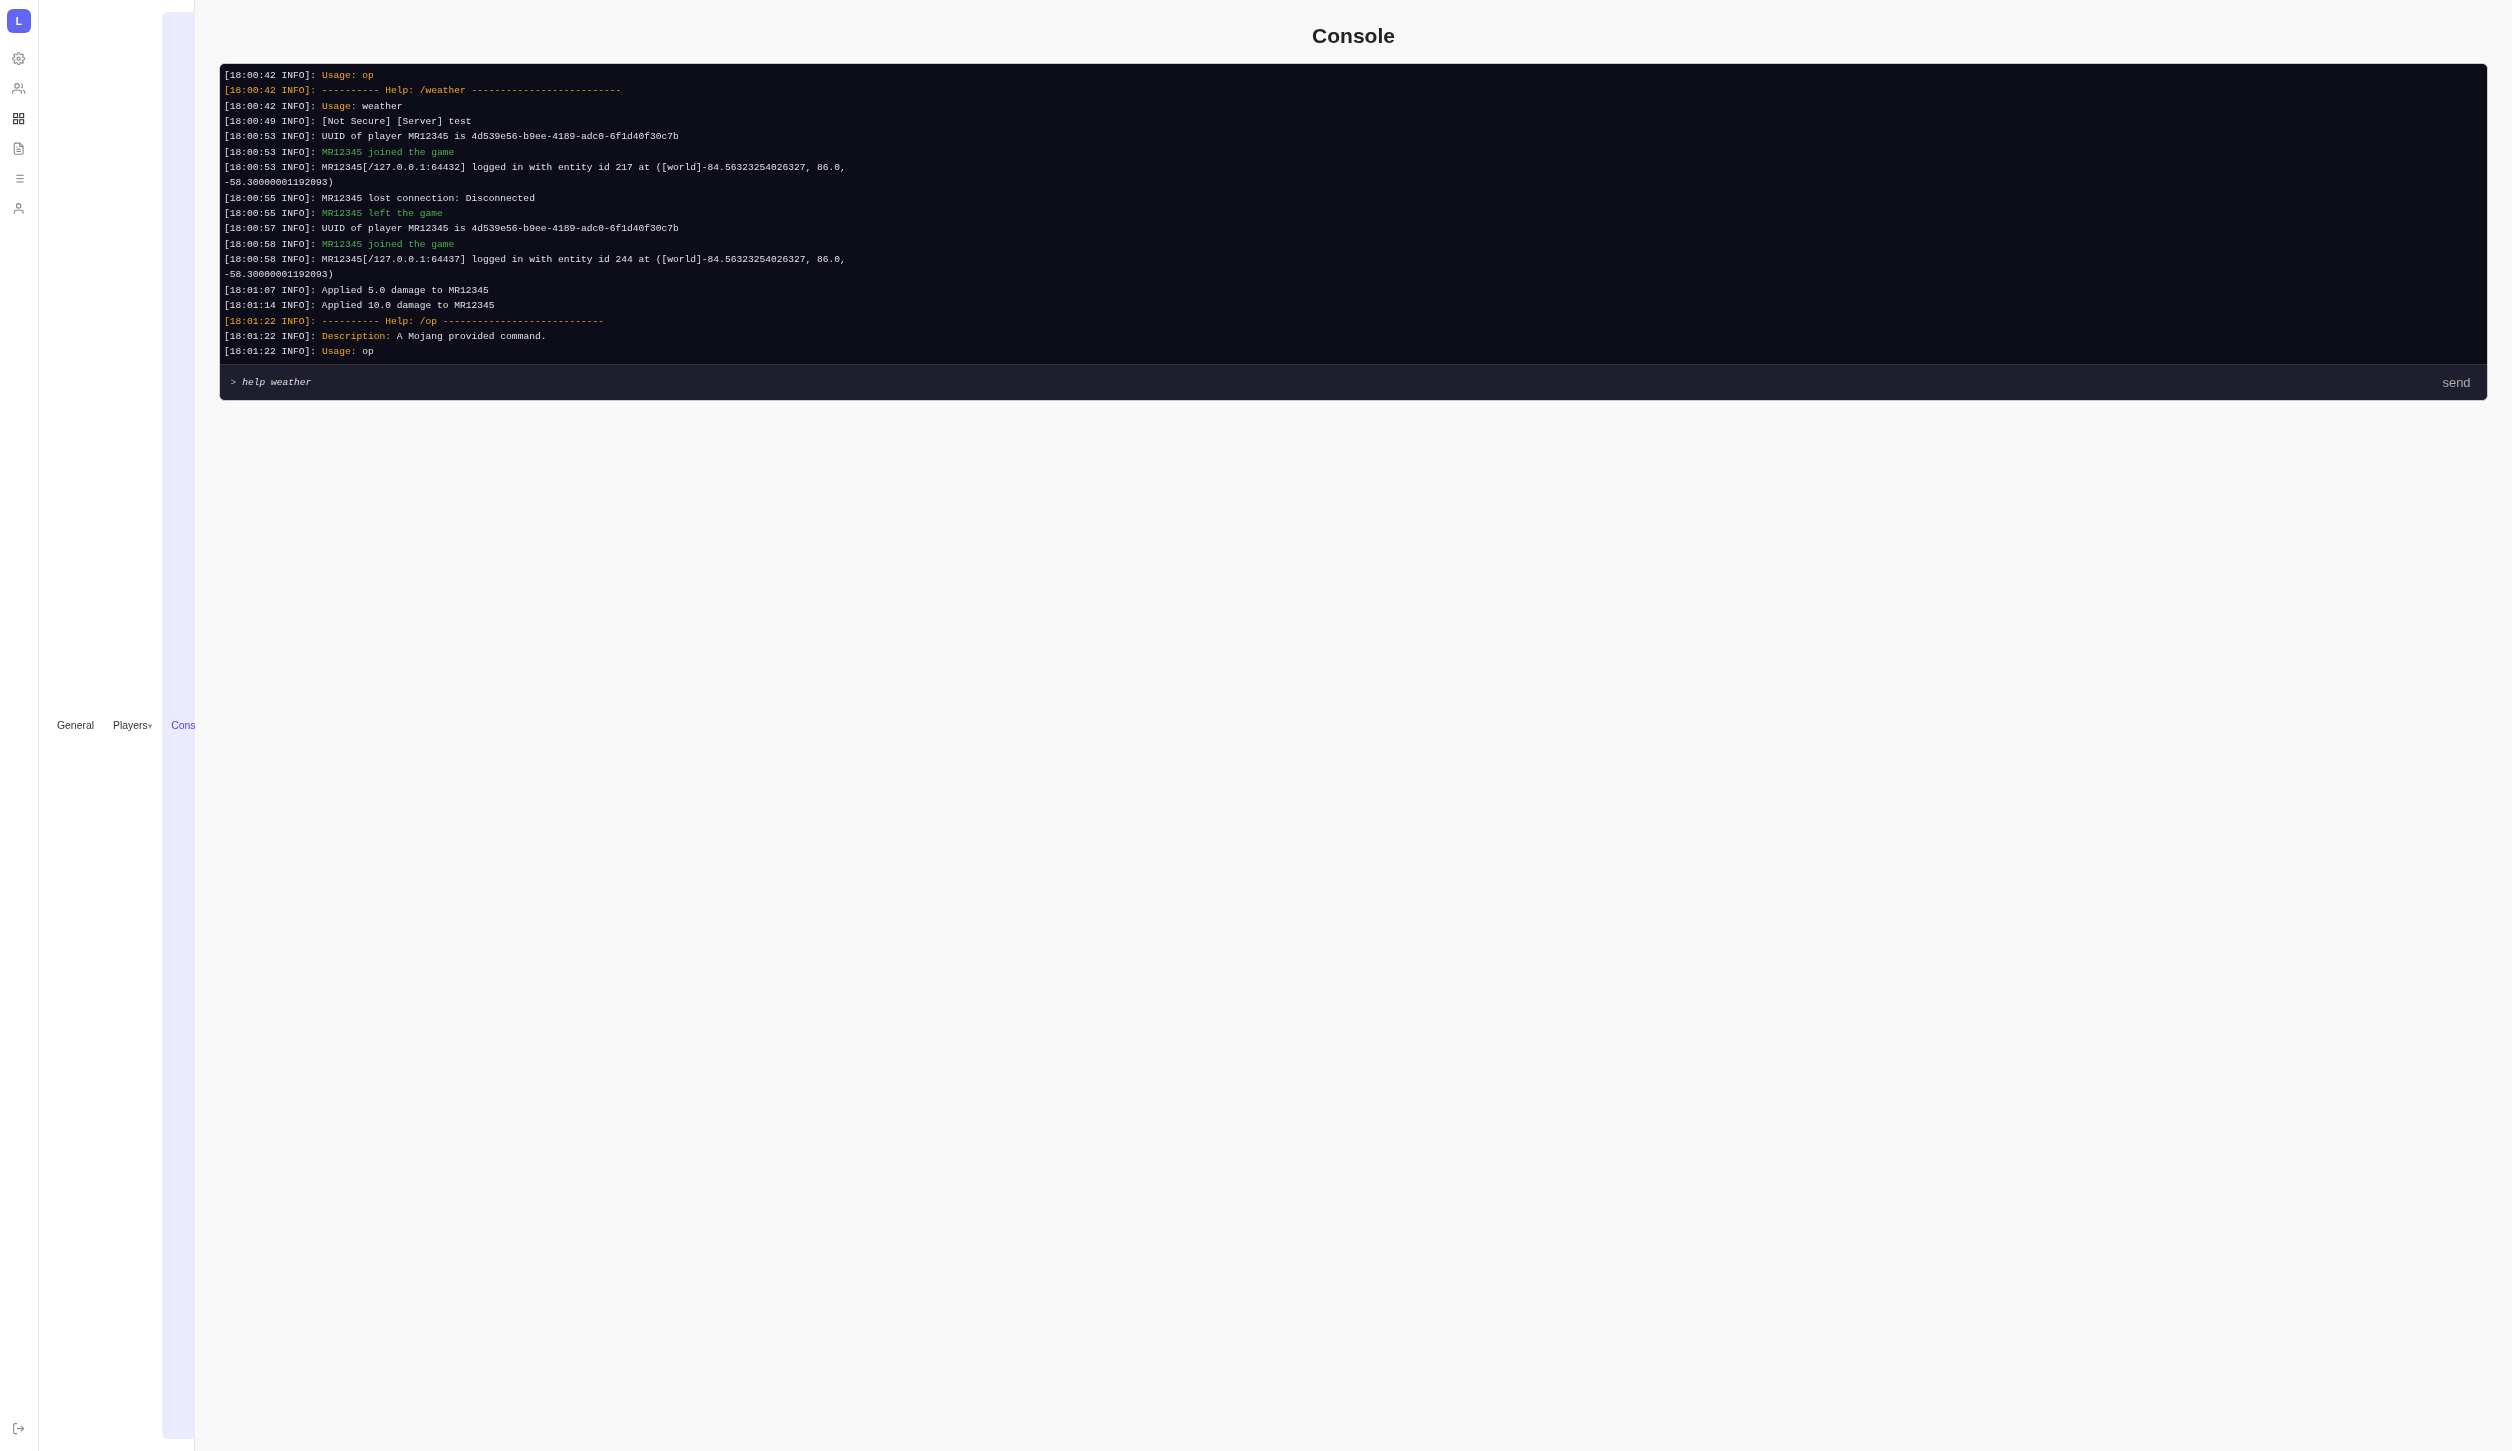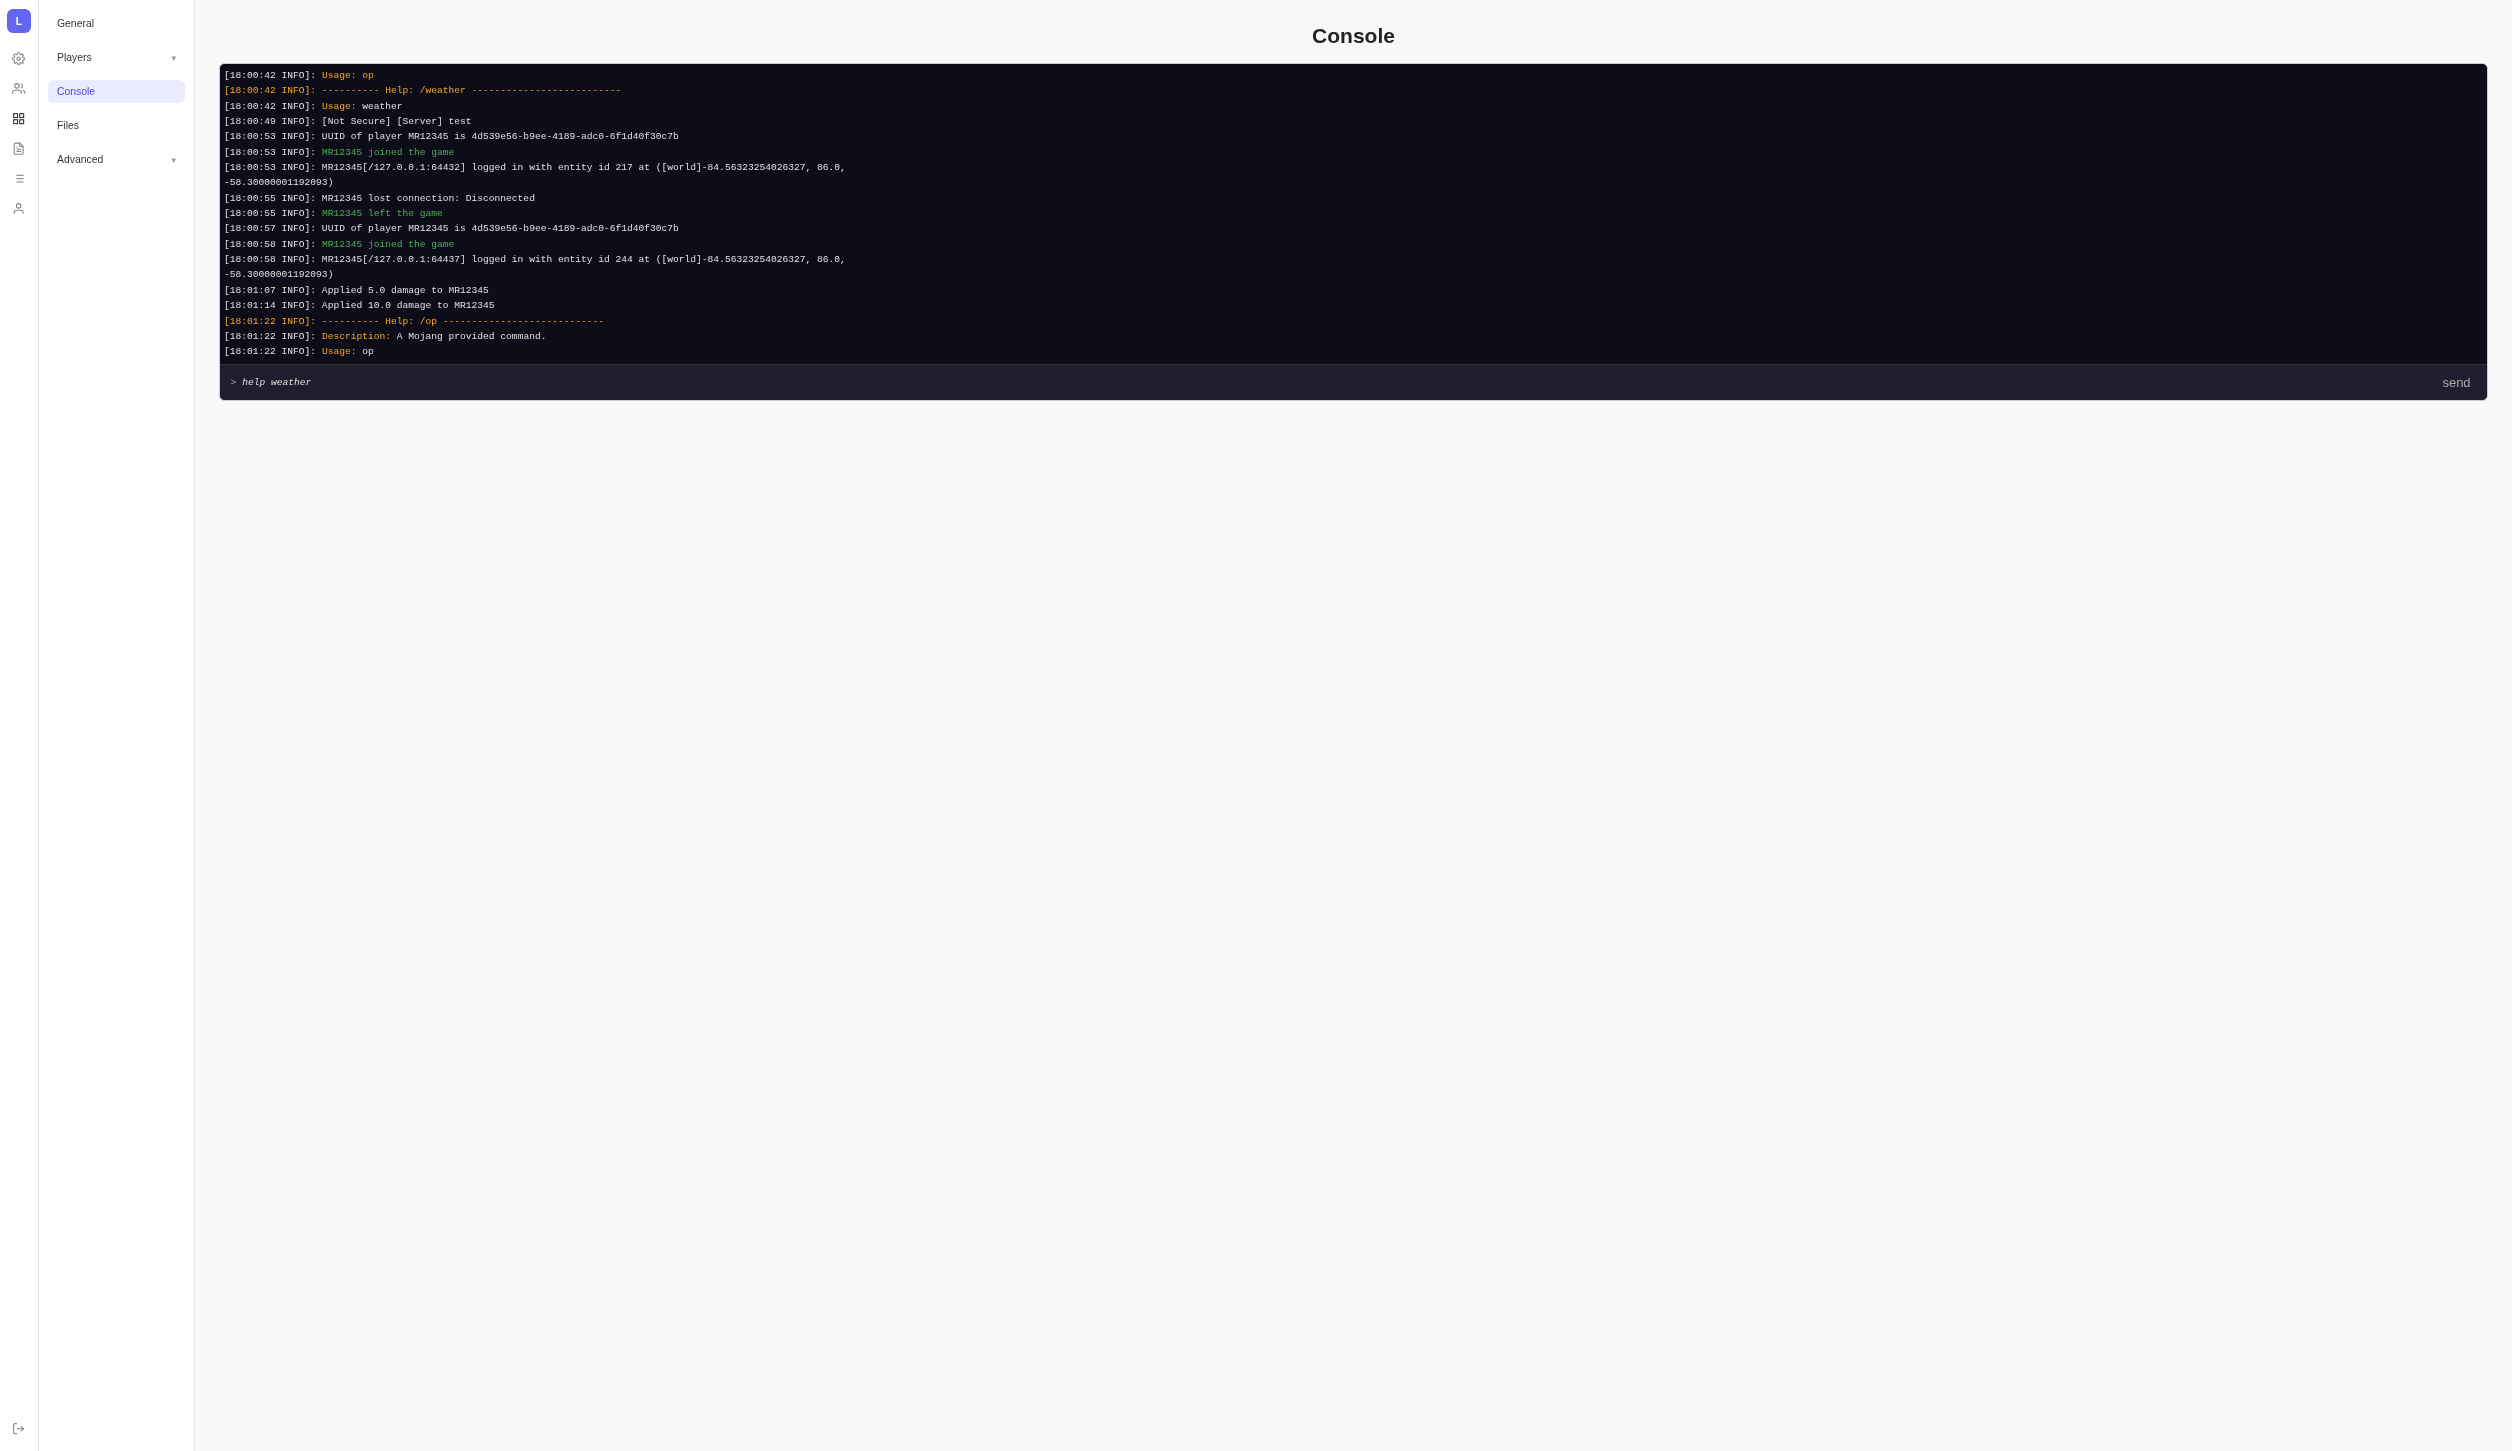--- a/index.html
+++ b/index.html
@@ -53,22 +53,21 @@
       color: #888;
     }
 
     
     .nav-sidebar {
       width: 156px;
       background: #fff;
       border-right: 0.7px solid #e5e5e5;
       padding: 12px 9px;
       display: flex;
-      flex-direction: column;
-      gap: 11px;
+      gap: 1px;
     }
     .nav-item {
       display: flex;
       align-items: center;
       justify-content: space-between;
       padding: 6px 9px;
       border-radius: 6px;
       cursor: pointer;
       font-size: 10.4px;
       color: #333;

